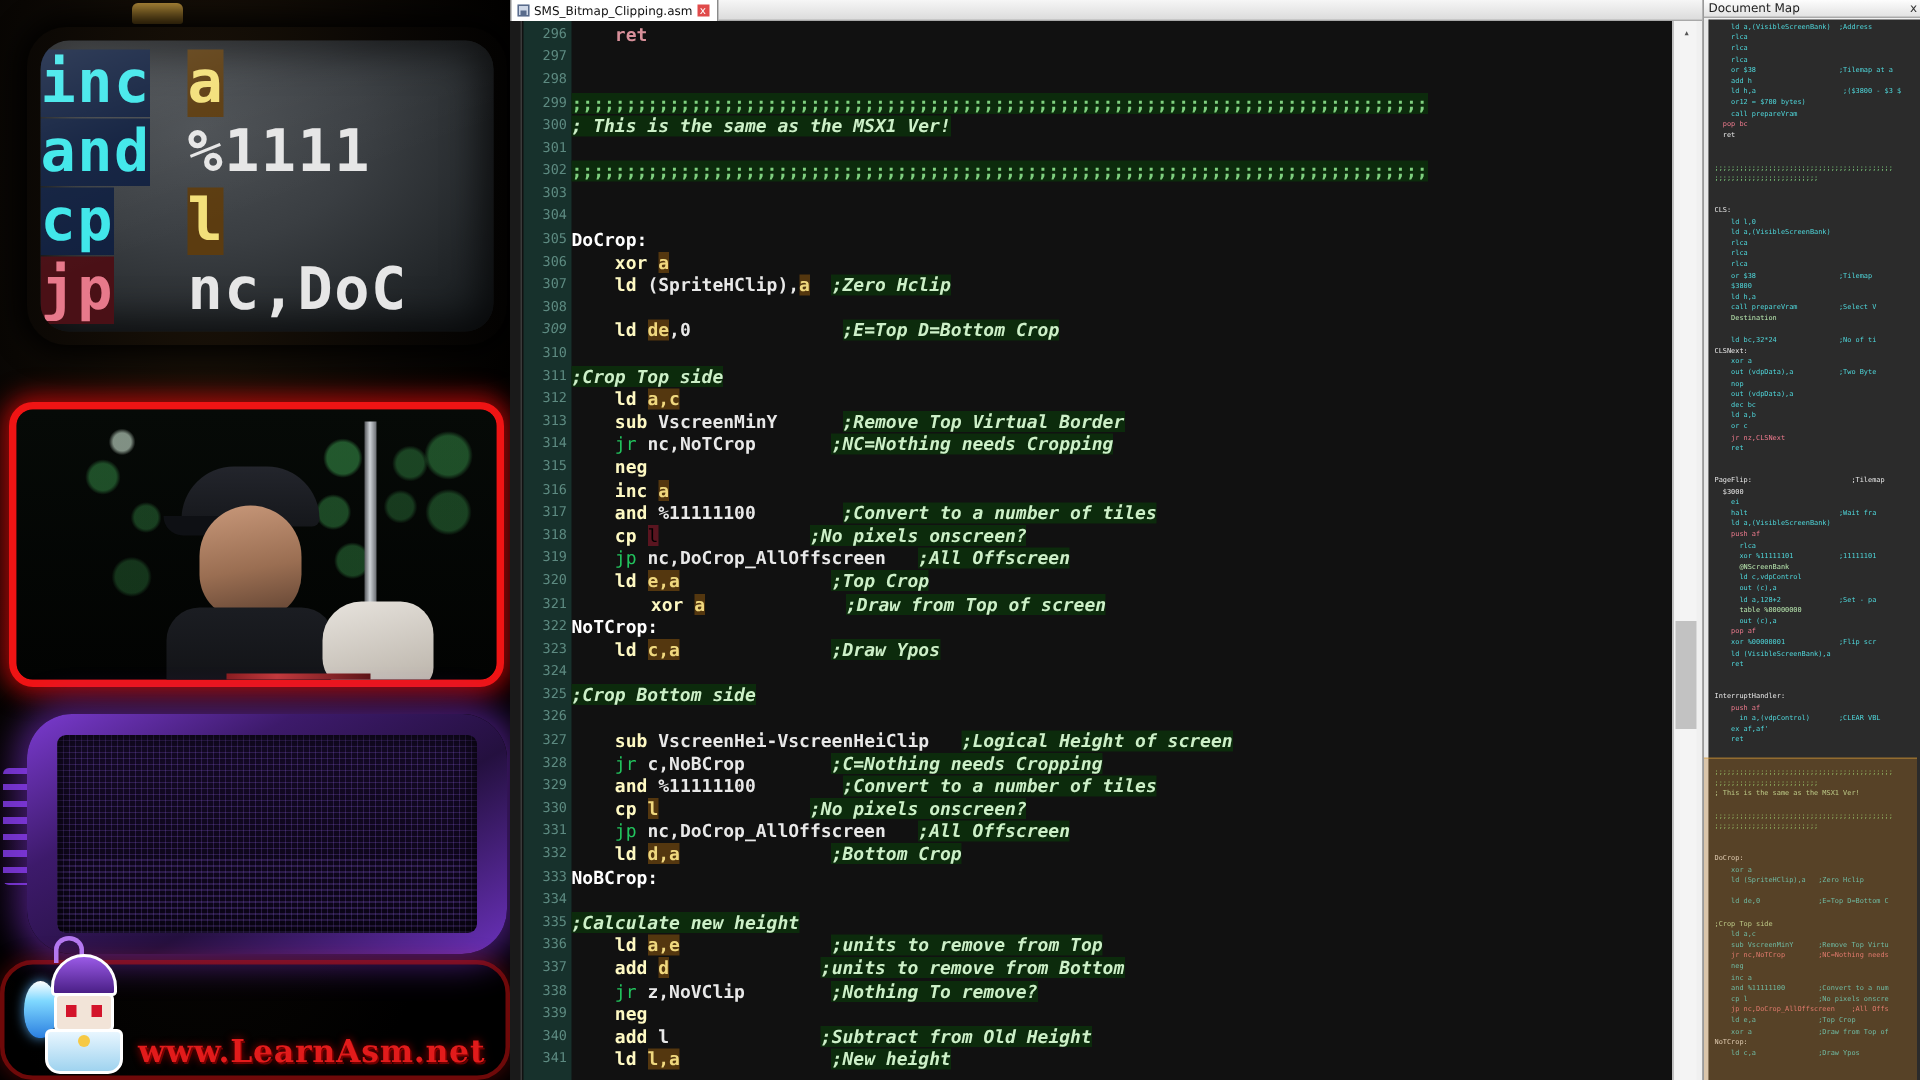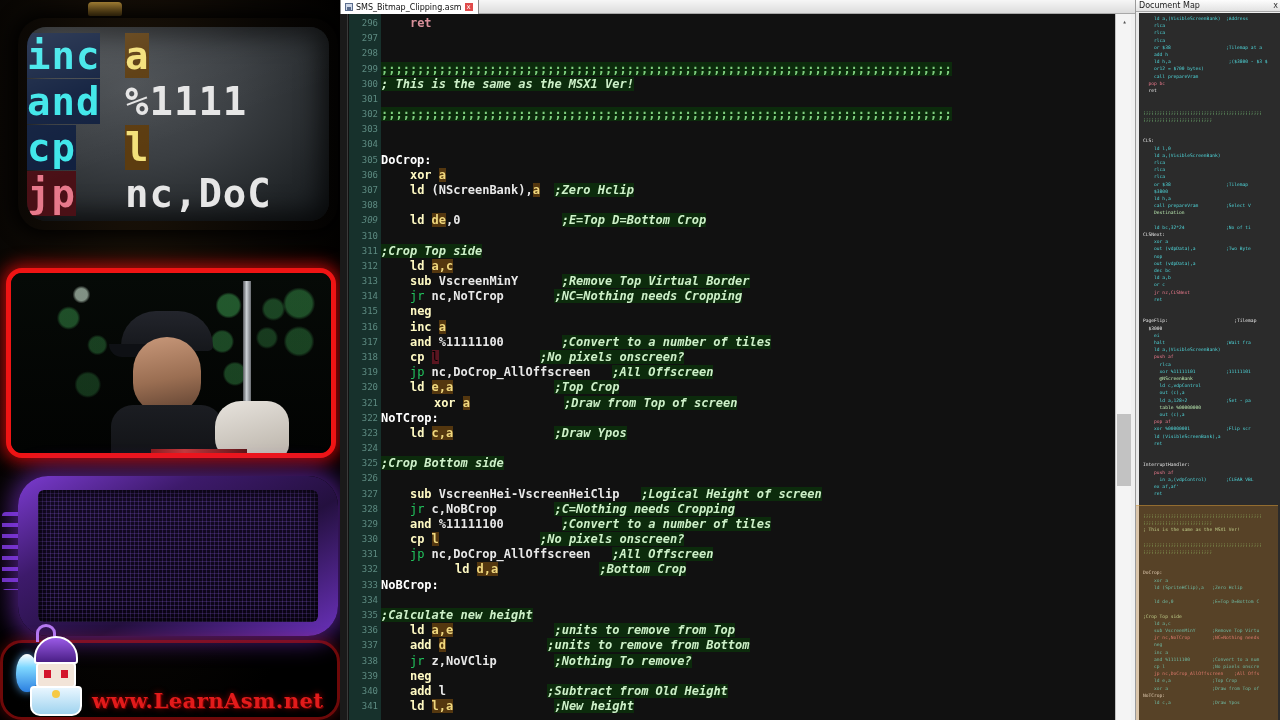--- a/index.html
+++ b/index.html
@@ -437,21 +437,21 @@
           <div class="cline" style="top: 17.18px;"></div>
           <div class="cline" style="top: 32.36px;"></div>
           <div class="cline" style="top: 47.54px;"><span class="tok t-sep">;;;;;;;;;;;;;;;;;;;;;;;;;;;;;;;;;;;;;;;;;;;;;;;;;;;;;;;;;;;;;;;;;;;;;;;;;;;;;;;</span></div>
           <div class="cline" style="top: 62.72px;"><span class="tok t-com">; This is the same as the MSX1 Ver!</span></div>
           <div class="cline" style="top: 77.9px;"></div>
           <div class="cline" style="top: 93.08px;"><span class="tok t-sep">;;;;;;;;;;;;;;;;;;;;;;;;;;;;;;;;;;;;;;;;;;;;;;;;;;;;;;;;;;;;;;;;;;;;;;;;;;;;;;;</span></div>
           <div class="cline" style="top: 108.26px;"></div>
           <div class="cline" style="top: 123.44px;"></div>
           <div class="cline" style="top: 138.62px;"><span class="tok t-label">DoCrop:</span></div>
           <div class="cline" style="top: 153.8px;"><span class="tok t-plain">    </span><span class="tok t-mn">xor</span><span class="tok t-plain"> </span><span class="tok t-reg">a</span></div>
-          <div class="cline" style="top: 168.98px;"><span class="tok t-plain">    </span><span class="tok t-mn">ld</span><span class="tok t-plain"> (NScreenBank),</span><span class="tok t-reg">a</span><span class="tok t-plain">  </span><span class="tok t-com">;Zero Hclip</span></div>
+          <div class="cline" style="top: 168.98px;"><span class="tok t-plain">    </span><span class="tok t-mn">ld</span><span class="tok t-plain"> (SpriteHClip),</span><span class="tok t-reg">a</span><span class="tok t-plain">  </span><span class="tok t-com">;Zero Hclip</span></div>
           <div class="cline" style="top: 184.16px;"></div>
           <div class="cline" style="top: 199.34px;"><span class="tok t-plain">    </span><span class="tok t-mn">ld</span><span class="tok t-plain"> </span><span class="tok t-reg">de</span><span class="tok t-plain">,0</span><span class="tok t-plain">              </span><span class="tok t-com">;E=Top D=Bottom Crop</span></div>
           <div class="cline" style="top: 214.52px;"></div>
           <div class="cline" style="top: 229.7px;"><span class="tok t-com">;Crop Top side</span></div>
           <div class="cline" style="top: 244.88px;"><span class="tok t-plain">    </span><span class="tok t-mn">ld</span><span class="tok t-plain"> </span><span class="tok t-reg">a,c</span></div>
           <div class="cline" style="top: 260.06px;"><span class="tok t-plain">    </span><span class="tok t-mn">sub</span><span class="tok t-plain"> VscreenMinY</span><span class="tok t-plain">      </span><span class="tok t-com">;Remove Top Virtual Border</span></div>
           <div class="cline" style="top: 275.24px;"><span class="tok t-plain">    </span><span class="tok t-jmp">jr</span><span class="tok t-plain"> nc,NoTCrop</span><span class="tok t-plain">       </span><span class="tok t-com">;NC=Nothing needs Cropping</span></div>
           <div class="cline" style="top: 290.42px;"><span class="tok t-plain">    </span><span class="tok t-mn">neg</span></div>
           <div class="cline" style="top: 305.6px;"><span class="tok t-plain">    </span><span class="tok t-mn">inc</span><span class="tok t-plain"> </span><span class="tok t-reg">a</span></div>
           <div class="cline" style="top: 320.78px;"><span class="tok t-plain">    </span><span class="tok t-mn">and</span><span class="tok t-plain"> %11111100</span><span class="tok t-plain">        </span><span class="tok t-com">;Convert to a number of tiles</span></div>
@@ -461,21 +461,21 @@
           <div class="cline" style="top: 381.5px; padding-left: 24px;"><span class="tok t-plain">    </span><span class="tok t-mn">xor</span><span class="tok t-plain"> </span><span class="tok t-reg">a</span><span class="tok t-plain">             </span><span class="tok t-com">;Draw from Top of screen</span></div>
           <div class="cline" style="top: 396.68px;"><span class="tok t-label">NoTCrop:</span></div>
           <div class="cline" style="top: 411.86px;"><span class="tok t-plain">    </span><span class="tok t-mn">ld</span><span class="tok t-plain"> </span><span class="tok t-reg">c,a</span><span class="tok t-plain">              </span><span class="tok t-com">;Draw Ypos</span></div>
           <div class="cline" style="top: 427.04px;"></div>
           <div class="cline" style="top: 442.22px;"><span class="tok t-com">;Crop Bottom side</span></div>
           <div class="cline" style="top: 472.58px;"><span class="tok t-plain">    </span><span class="tok t-mn">sub</span><span class="tok t-plain"> VscreenHei-VscreenHeiClip</span><span class="tok t-plain">   </span><span class="tok t-com">;Logical Height of screen</span></div>
           <div class="cline" style="top: 487.76px;"><span class="tok t-plain">    </span><span class="tok t-jmp">jr</span><span class="tok t-plain"> c,NoBCrop</span><span class="tok t-plain">        </span><span class="tok t-com">;C=Nothing needs Cropping</span></div>
           <div class="cline" style="top: 502.94px;"><span class="tok t-plain">    </span><span class="tok t-mn">and</span><span class="tok t-plain"> %11111100</span><span class="tok t-plain">        </span><span class="tok t-com">;Convert to a number of tiles</span></div>
           <div class="cline" style="top: 518.12px;"><span class="tok t-plain">    </span><span class="tok t-mn">cp</span><span class="tok t-plain"> </span><span class="tok t-reg">l</span><span class="tok t-plain">              </span><span class="tok t-com">;No pixels onscreen?</span></div>
           <div class="cline" style="top: 533.3px;"><span class="tok t-plain">    </span><span class="tok t-jmp">jp</span><span class="tok t-plain"> nc,DoCrop_AllOffscreen</span><span class="tok t-plain">   </span><span class="tok t-com">;All Offscreen</span></div>
-          <div class="cline" style="top: 548.48px; padding-left: 45px;"><span class="tok t-plain">    </span><span class="tok t-mn">ld</span><span class="tok t-plain"> </span><span class="tok t-reg">d,a</span><span class="tok t-plain">              </span><span class="tok t-com">;Bottom Crop</span></div>
+          <div class="cline" style="top: 548.48px;"><span class="tok t-plain">    </span><span class="tok t-mn">ld</span><span class="tok t-plain"> </span><span class="tok t-reg">d,a</span><span class="tok t-plain">              </span><span class="tok t-com">;Bottom Crop</span></div>
           <div class="cline" style="top: 563.66px;"><span class="tok t-label">NoBCrop:</span></div>
           <div class="cline" style="top: 578.84px;"></div>
           <div class="cline" style="top: 594.02px;"><span class="tok t-com">;Calculate new height</span></div>
           <div class="cline" style="top: 609.2px;"><span class="tok t-plain">    </span><span class="tok t-mn">ld</span><span class="tok t-plain"> </span><span class="tok t-reg">a,e</span><span class="tok t-plain">              </span><span class="tok t-com">;units to remove from Top</span></div>
           <div class="cline" style="top: 624.38px;"><span class="tok t-plain">    </span><span class="tok t-mn">add</span><span class="tok t-plain"> </span><span class="tok t-reg">d</span><span class="tok t-plain">              </span><span class="tok t-com">;units to remove from Bottom</span></div>
           <div class="cline" style="top: 639.56px;"><span class="tok t-plain">    </span><span class="tok t-jmp">jr</span><span class="tok t-plain"> z,NoVClip</span><span class="tok t-plain">        </span><span class="tok t-com">;Nothing To remove?</span></div>
           <div class="cline" style="top: 654.74px;"><span class="tok t-plain">    </span><span class="tok t-mn">neg</span></div>
           <div class="cline" style="top: 669.92px;"><span class="tok t-plain">    </span><span class="tok t-mn">add</span><span class="tok t-plain"> </span><span class="tok t-plain">l</span><span class="tok t-plain">              </span><span class="tok t-com">;Subtract from Old Height</span></div>
           <div class="cline" style="top: 685.1px;"><span class="tok t-plain">    </span><span class="tok t-mn">ld</span><span class="tok t-plain"> </span><span class="tok t-reg">l,a</span><span class="tok t-plain">              </span><span class="tok t-com">;New height</span></div>
         </div>

